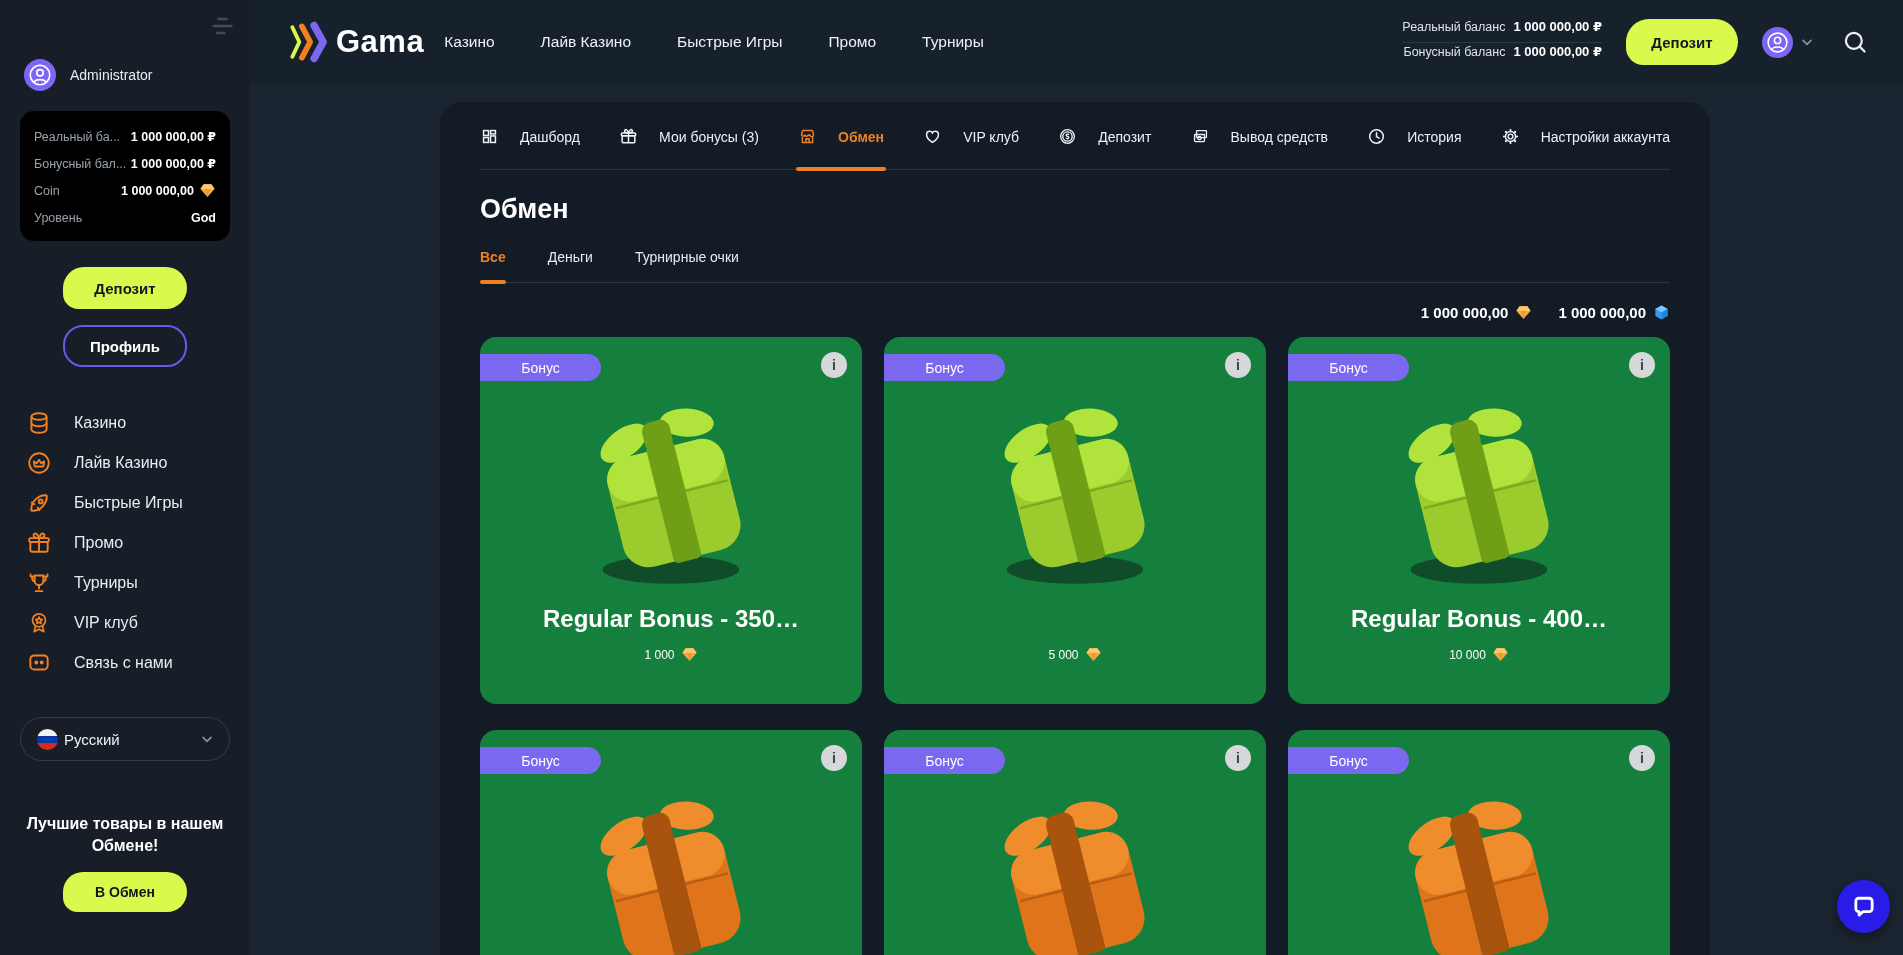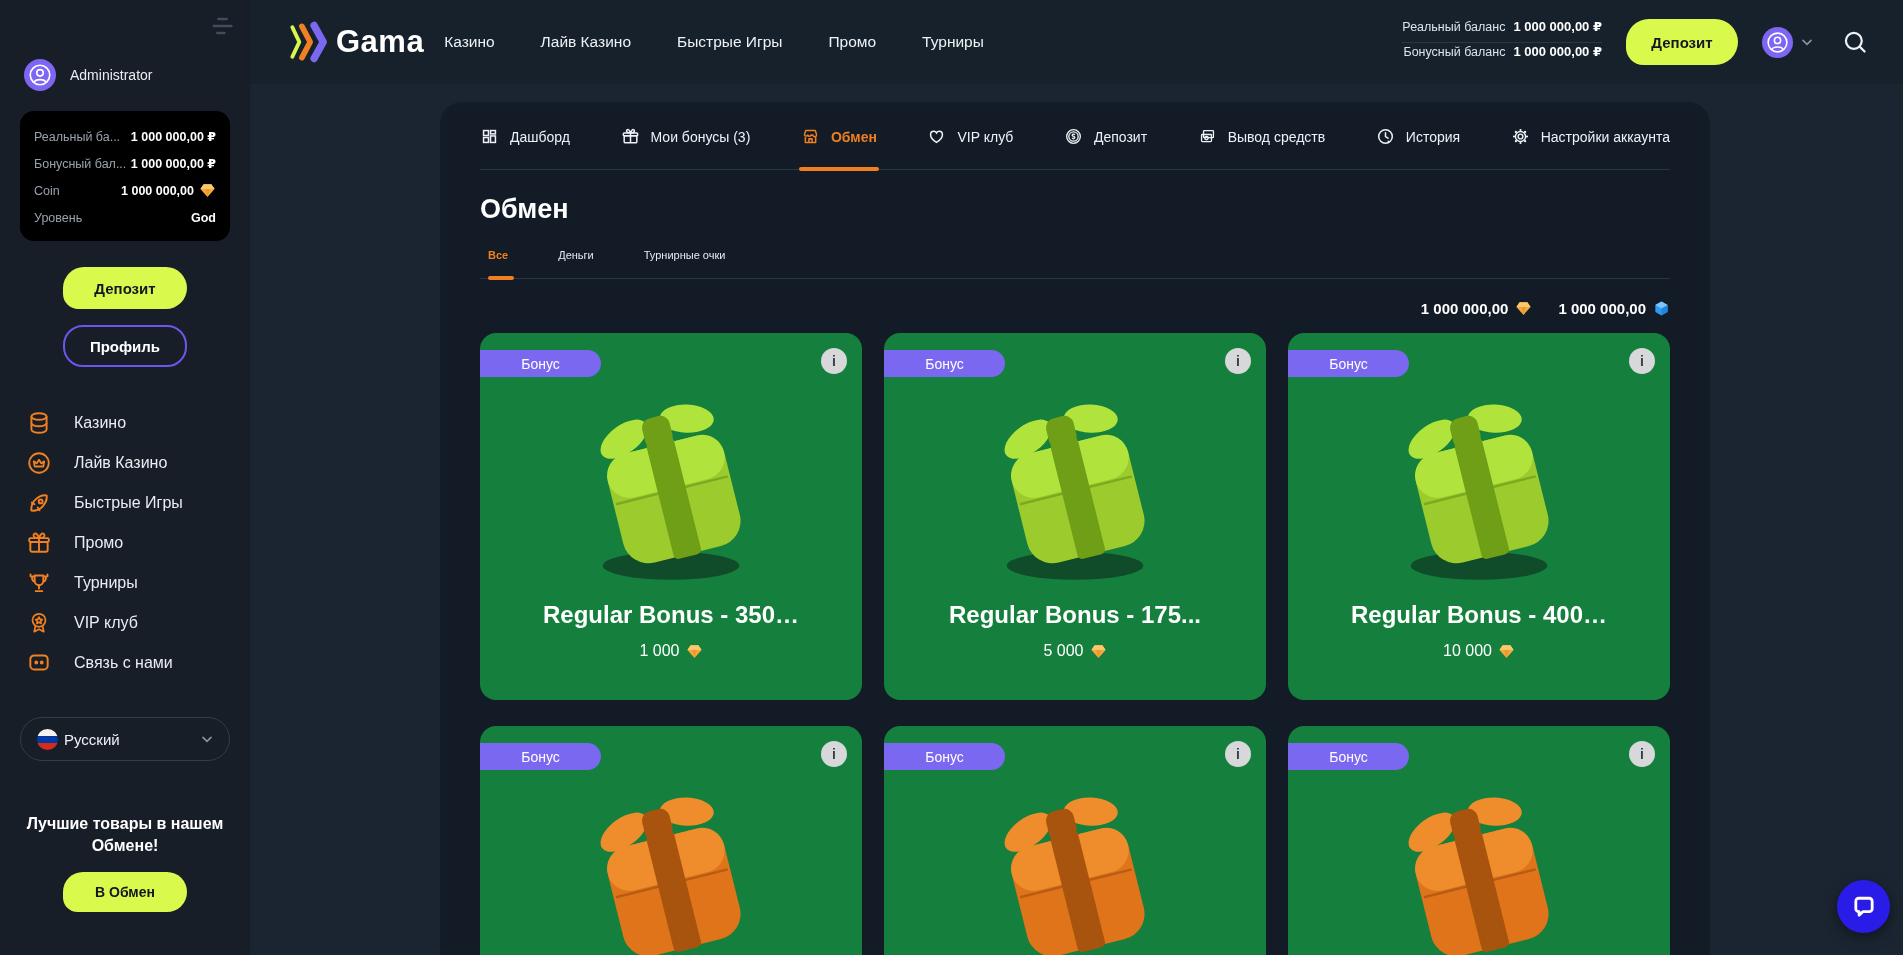--- a/index.html
+++ b/index.html
@@ -69,27 +69,27 @@
   .hdr-user { display:flex; align-items:center; gap:6px; margin:0 26px 0 24px; cursor:pointer; }
   .chev { width:16px; height:16px; color:#8b95a1; }
   .search-btn { width:28px; height:28px; cursor:pointer; }
 
   
   .panel {
     position:absolute; left:440px; top:102px; width:1270px; height:980px;
     background:#121b26; border-radius:22px 22px 0 0; padding:0 40px;
   }
   .tabs { display:flex; justify-content:space-between; align-items:center; border-bottom:1px solid #2b3642; }
-  .tab { position:relative; display:flex; align-items:center; gap:11px; padding:25px 0 23px; font-size:14px; color:#eef2f6; cursor:pointer; white-space:nowrap; }
+  .tab { position:relative; display:flex; align-items:center; gap:21px; padding:25px 0 23px; font-size:14px; color:#eef2f6; cursor:pointer; white-space:nowrap; }
   .tab .t-ic { width:19px; height:19px; }
   .tab.active { color:#f0801f; font-weight:bold; }
   .tab.active::after { content:""; position:absolute; left:-2px; right:-2px; bottom:-2px; height:4px; border-radius:3px; background:#f0801f; }
   .page-title { margin-top:24px; font-size:27px; font-weight:bold; color:#fff; }
   .filters { display:flex; gap:42px; margin-top:24px; border-bottom:1px solid #2b3642; }
-  .filter { position:relative; font-size:11px; color:#e6ebf0; padding-bottom:17px; cursor:pointer;margin-left:8px; }
+  .filter { position:relative; font-size:14px; color:#e6ebf0; padding-bottom:17px; cursor:pointer; }
   .filter.active { color:#f0801f; font-weight:bold; }
   .filter.active::after { content:""; position:absolute; left:0; bottom:-2px; width:26px; height:4px; border-radius:3px; background:#f0801f; }
   .wallet-row { display:flex; justify-content:flex-end; gap:26px; align-items:center; margin-top:18px; height:22px; }
   .wallet-item { display:flex; align-items:center; gap:7px; font-size:15px; font-weight:bold; color:#fff; }
   .gem { width:17px; height:17px; }
 
   .cards { margin-top:14px; display:grid; grid-template-columns:repeat(3,1fr); gap:26px 22px; }
   .card { position:relative; height:367px; background:#15803d; border-radius:16px; overflow:hidden; cursor:pointer; }
   .badge {
     position:absolute; top:17px; left:0; width:121px; height:27px;
@@ -98,21 +98,21 @@
   }
   .info-btn {
     position:absolute; top:15px; right:15px; width:26px; height:26px; border-radius:50%;
     background:#d6d8da; color:#3a3f47; font-weight:bold; font-size:14px;
     display:flex; align-items:center; justify-content:center; cursor:pointer; border:none; font-family:inherit;
   }
   .gift { position:absolute; top:42px; left:50%; transform:translateX(-50%); width:200px; height:212px; }
   .gift--green { --gift-body:#9ccb2d; --gift-lid:#b0e43c; --gift-ribbon:#6f9f17; --gift-dark:#5e8a12; }
   .gift--orange { --gift-body:#e0741b; --gift-lid:#ef8d2d; --gift-ribbon:#a9540e; --gift-dark:#8f460b; }
   .card-title { position:absolute; top:268px; left:0; right:0; text-align:center; font-size:24px; font-weight:bold; color:#fff; }
-  .card-price { position:absolute; top:309px; left:0; right:0; display:flex; justify-content:center; align-items:center; gap:6px; font-size:16px; color:#fff; }
+  .card-price { position:absolute; top:309px; left:0; right:0; display:flex; justify-content:center; align-items:center; gap:6px; font-size:12px; color:#fff; }
 
   
   .chat-fab {
     position:absolute; left:1837px; top:880px; width:53px; height:53px; border-radius:50%;
     background:#2a1ce8; display:flex; align-items:center; justify-content:center;
     cursor:pointer; box-shadow:0 4px 14px rgba(0,0,0,.45); border:none;
   }
 </style>
 </head>
 <body>
@@ -456,21 +456,20 @@
         <g transform="rotate(-14 85 95)">
           <rect x="34" y="58" width="102" height="96" rx="22" fill="var(--gift-body)"></rect>
           <rect x="34" y="58" width="102" height="38" rx="19" fill="var(--gift-lid)"></rect>
           <path d="M36 98h98" stroke="var(--gift-dark)" stroke-width="2" opacity=".5"></path>
           <rect x="73" y="54" width="24" height="102" rx="4" fill="var(--gift-ribbon)"></rect>
           <ellipse cx="56" cy="46" rx="23" ry="12" fill="var(--gift-lid)" transform="rotate(-22 56 46)"></ellipse>
           <ellipse cx="112" cy="42" rx="23" ry="12" fill="var(--gift-lid)" transform="rotate(16 112 42)"></ellipse>
           <rect x="73" y="34" width="24" height="26" rx="8" fill="var(--gift-ribbon)"></rect>
         </g>
       </svg>
-      <div class="card-title">Regular Bonus - 175...</div>
       <div class="card-price">
         <span>5 000</span>
         <svg class="gem" viewBox="0 0 24 24">
             <path fill="#f6a83c" d="M6.5 3h11L22 10 12 21 2 10z"></path>
             <path fill="#fbc96d" d="M6.5 3h11L22 10H2z"></path>
             <path fill="#e08a22" d="M9 10l3 11 3-11z" opacity=".5"></path>
           </svg>
       </div>
     </div>
 

